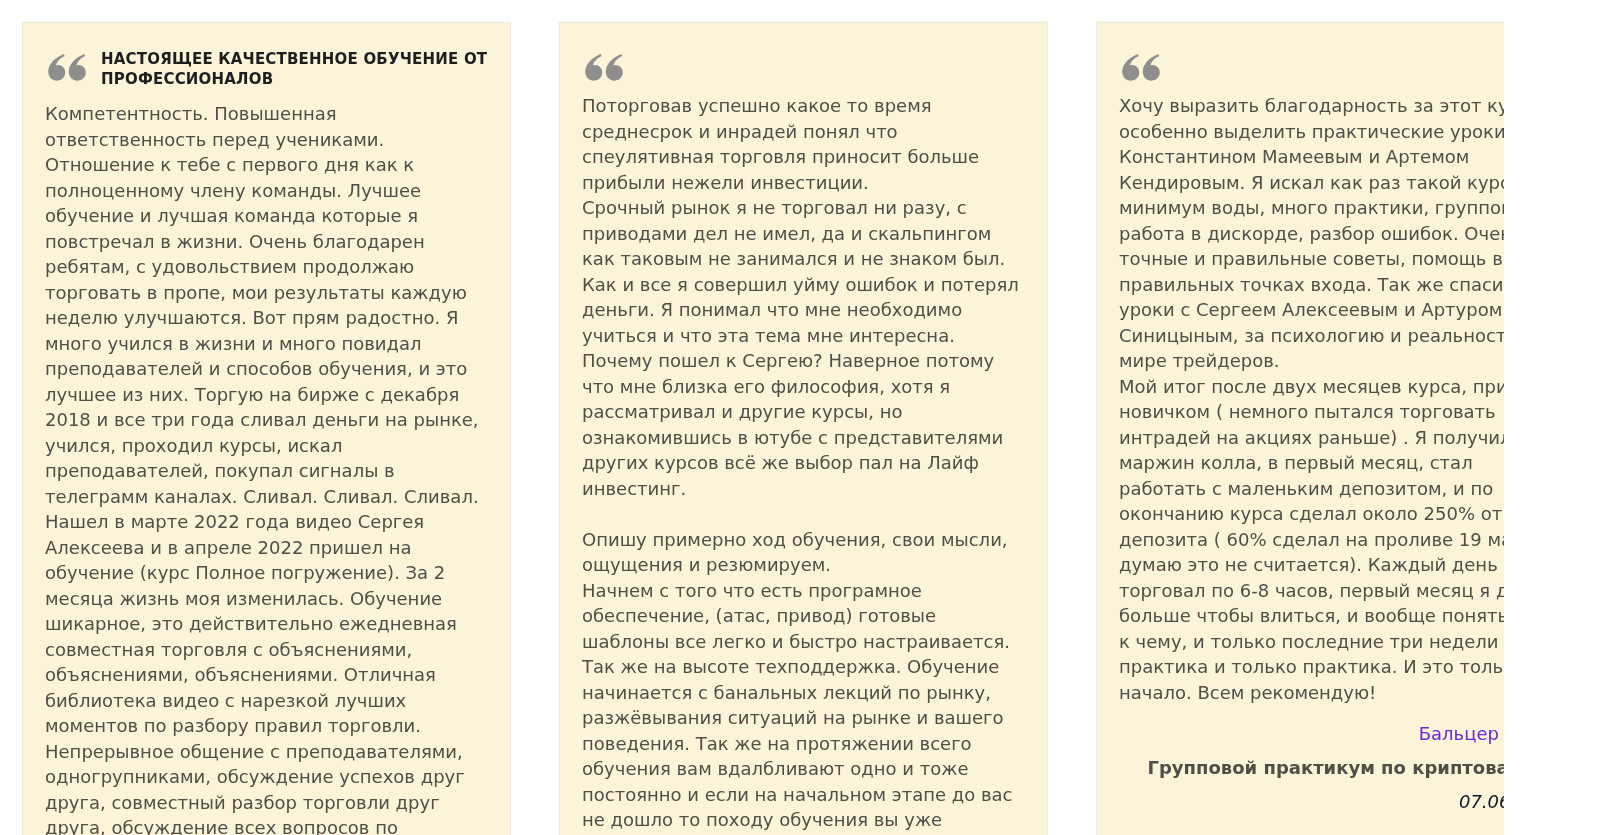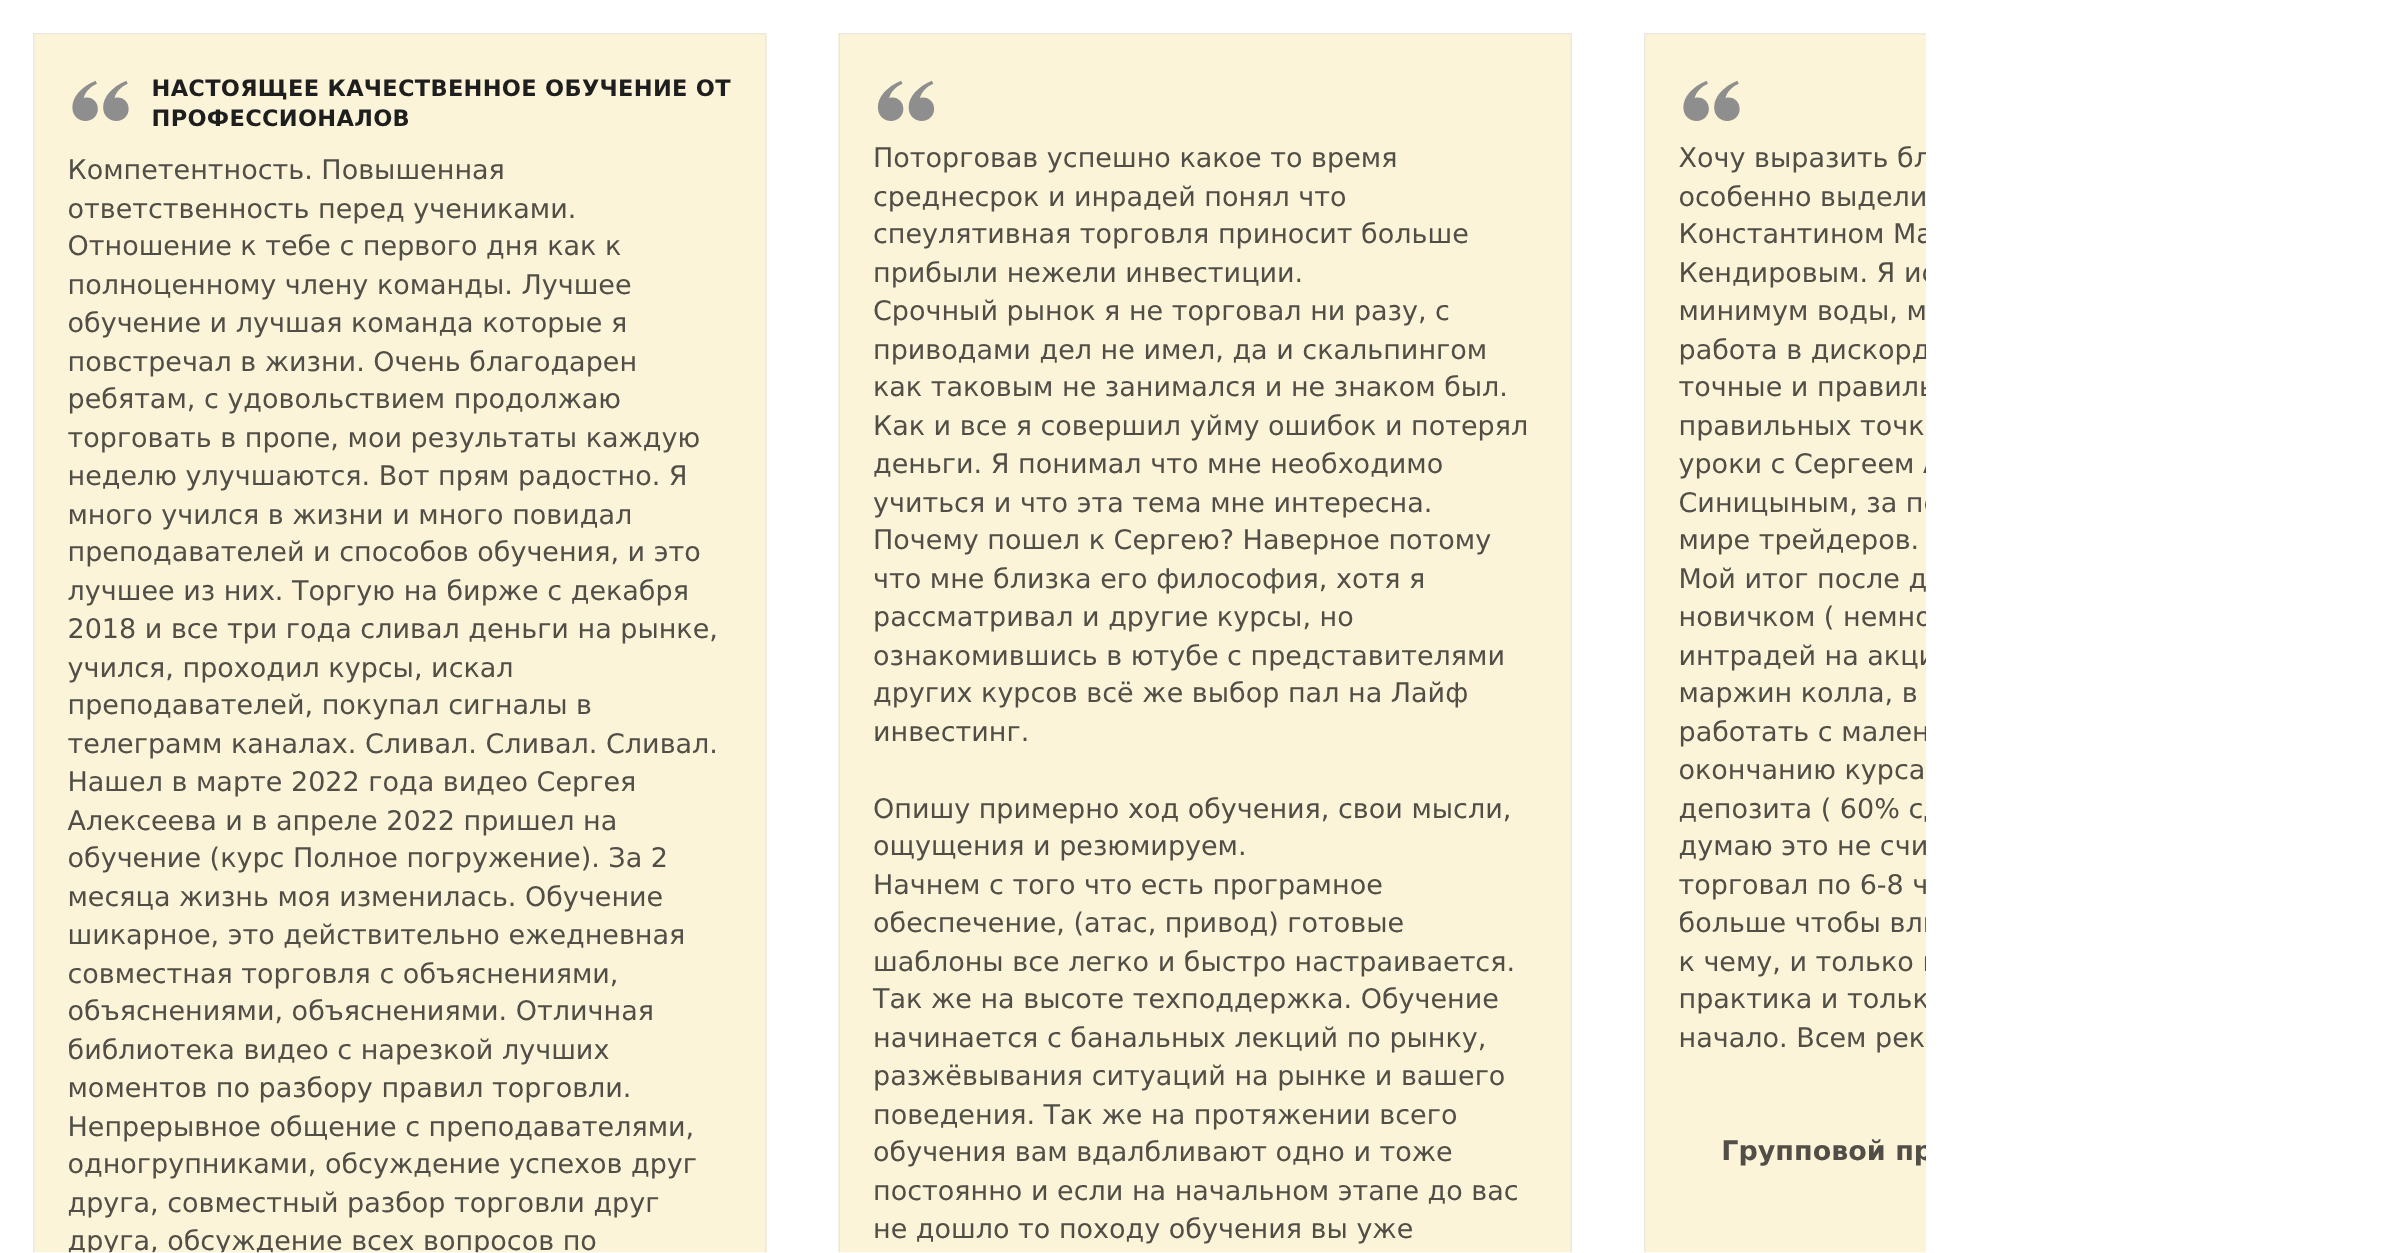--- a/index.html
+++ b/index.html
@@ -1,18 +1,18 @@
 <!DOCTYPE html>
 <html lang="ru"><head>
 <meta charset="utf-8">
 <style>
   html,body { margin:0; padding:0; background:#ffffff; }
   body { font-family:"DejaVu Sans","Liberation Sans",sans-serif; }
   .screen {
-    position:relative; width:1284px; height:835px;
+    position:relative; width:1504px; height:835px;
     overflow:hidden; background:#ffffff;
   }
   .col { position:absolute; top:22px; width:489px; display:flex; flex-direction:column; gap:57px; }
   .col-1 { left:22px; }
   .col-2 { left:559px; }
   .col-3 { left:1096px; }
   .card {
     background:#fbf4d8;
     border:1px solid #ebe9de;
     box-sizing:border-box;

